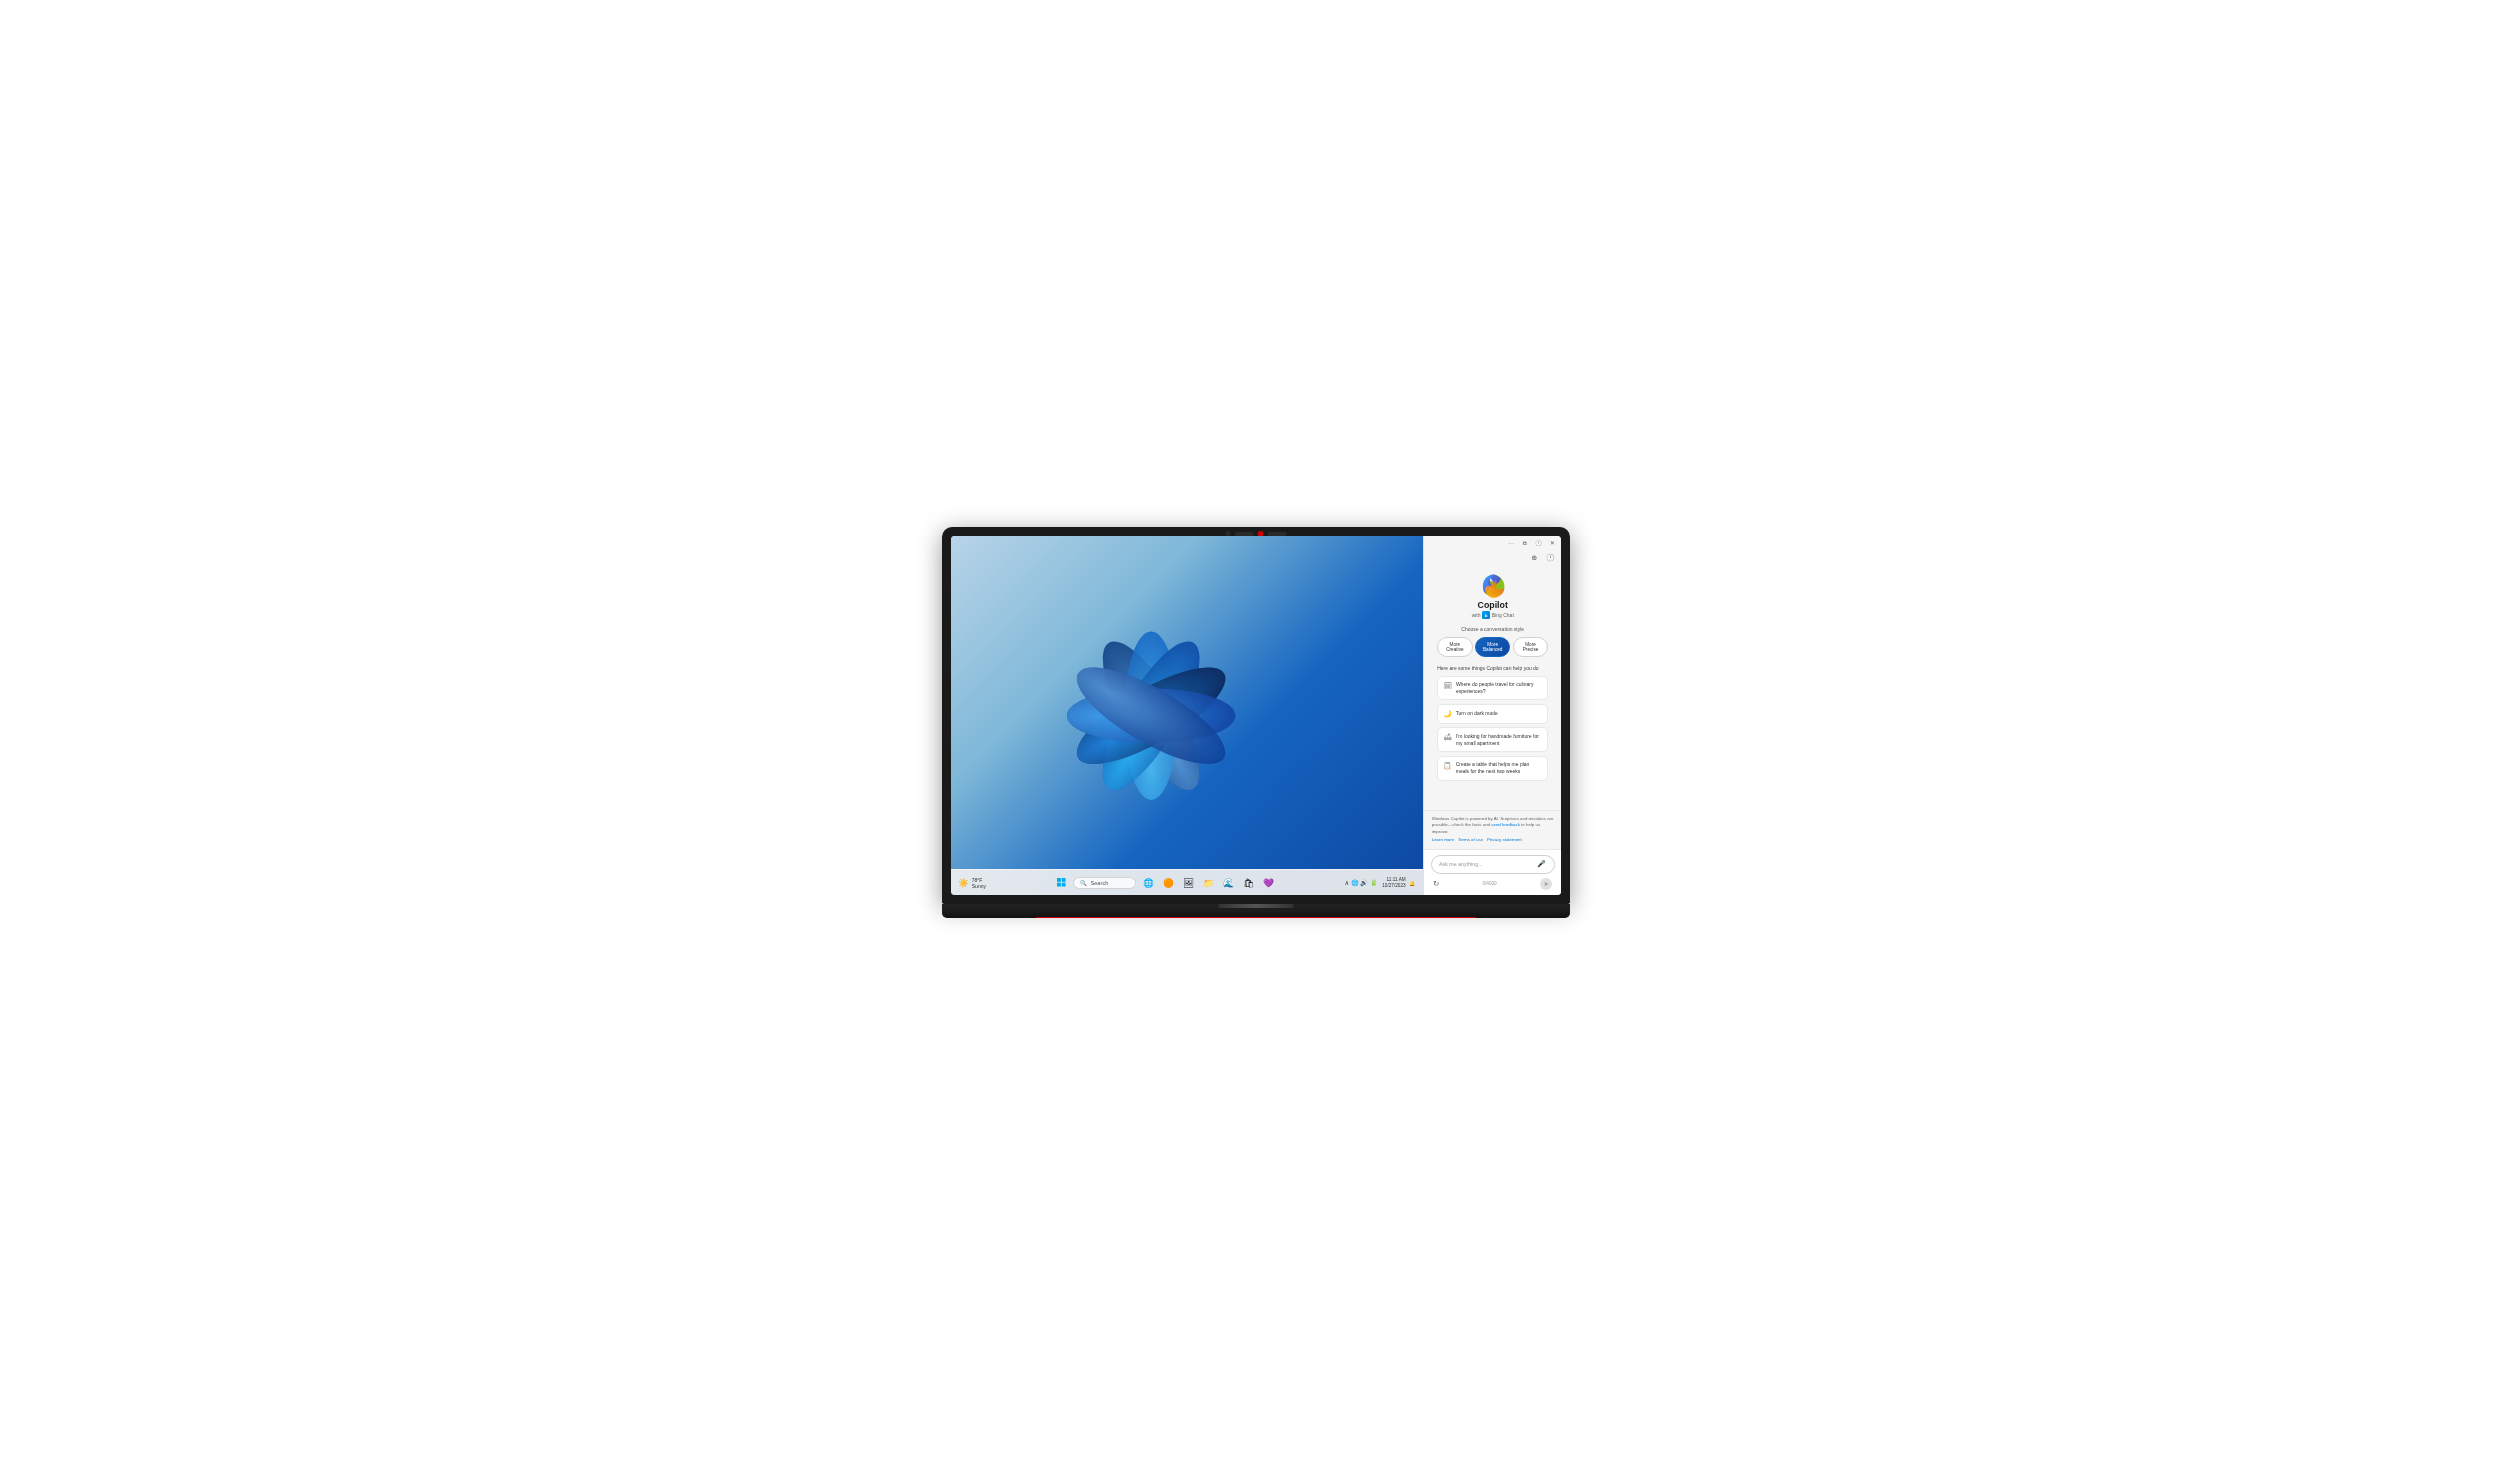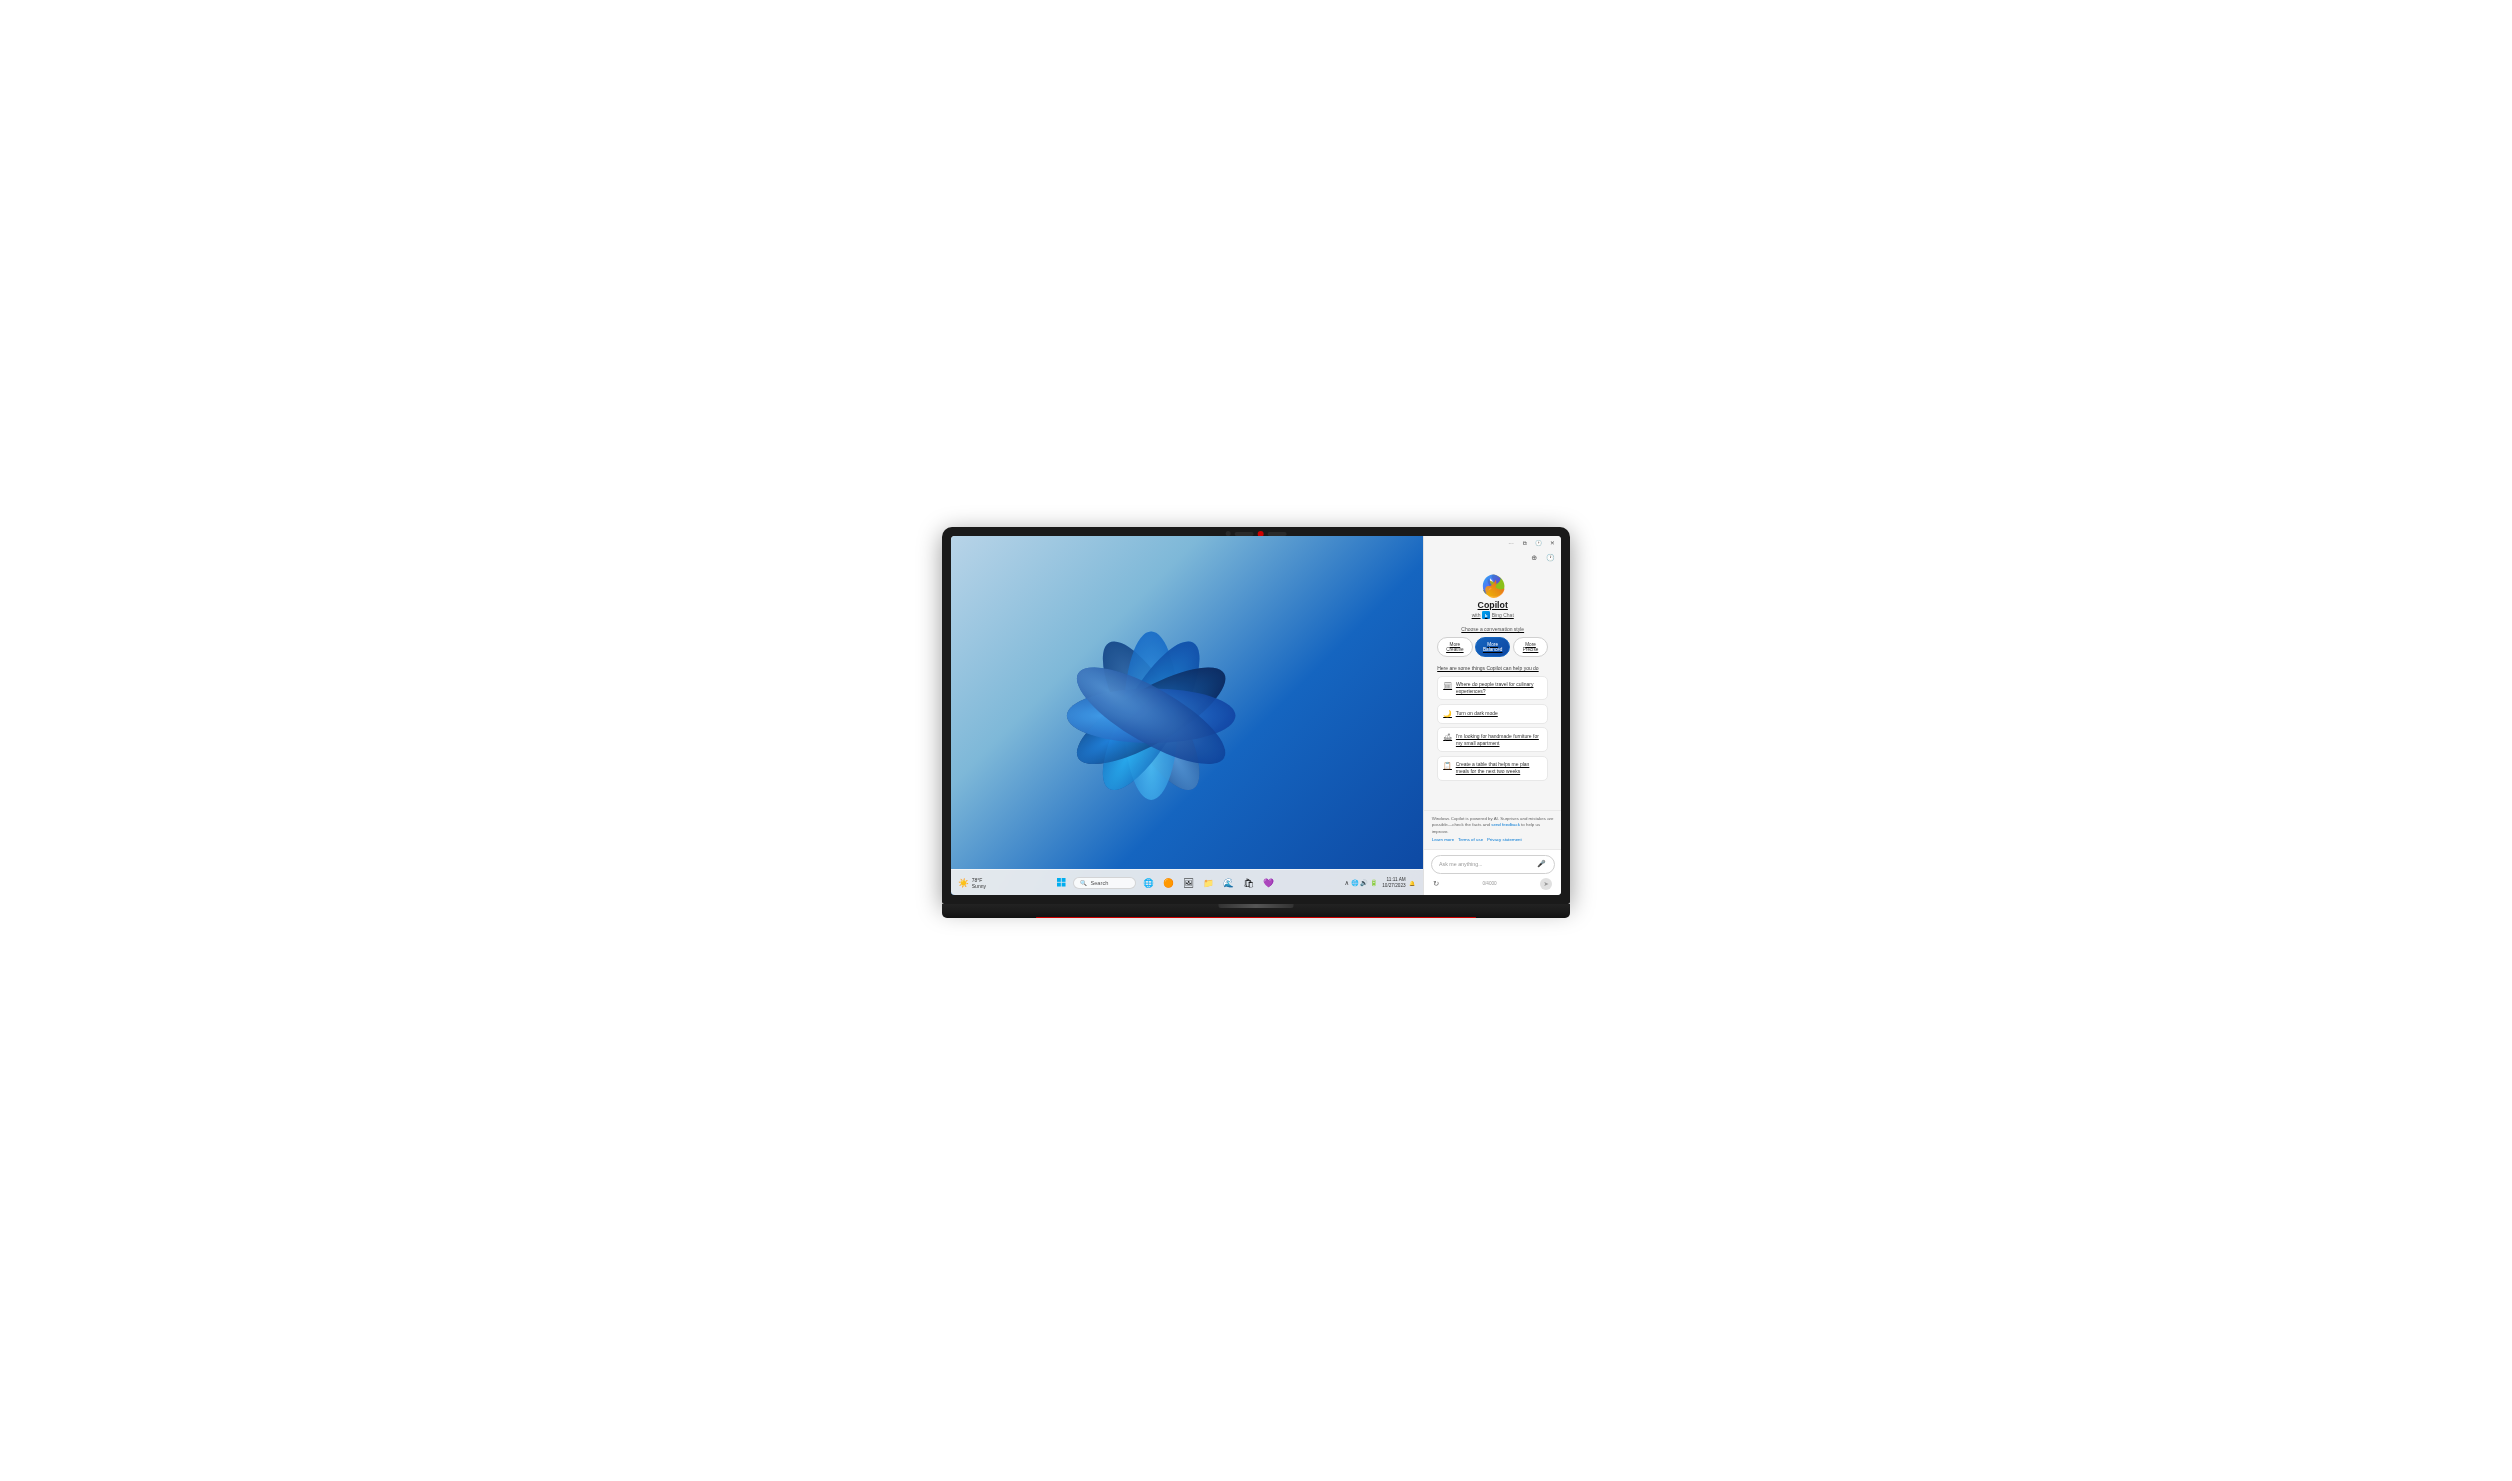--- a/index.html
+++ b/index.html
@@ -217,21 +217,20 @@
       justify-content: center;
       font-size: 7px;
       color: #555;
       cursor: pointer;
     }
 
     .panel-content {
       flex: 1;
       overflow-y: auto;
       padding: 5px 13px;
-      text-decoration: underline;
     }
 
     .copilot-logo-area {
       display: flex;
       flex-direction: column;
       align-items: center;
       margin-bottom: 7.5px;
     }
 
     .copilot-title {

